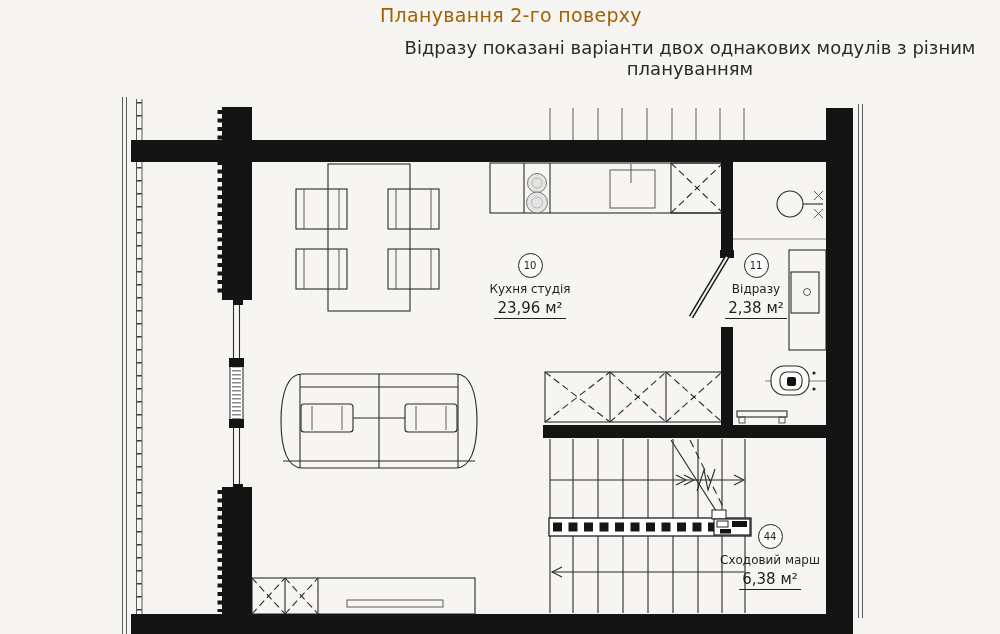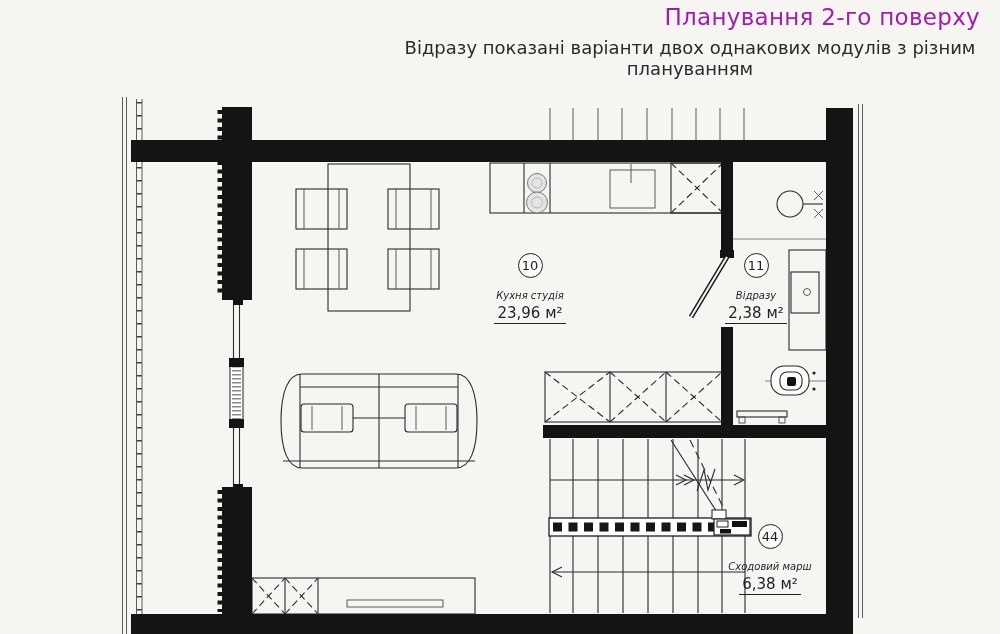--- a/index.html
+++ b/index.html
@@ -2,35 +2,35 @@
 <html><head>
 <meta charset="utf-8">
 <style>
   html,body{margin:0;padding:0;background:#e9e8e6;}
   .page{
     position:relative;width:1000px;height:634px;overflow:hidden;
     background:#f6f5f2;
     font-family:"DejaVu Sans",sans-serif;color:#1d1d1d;
   }
   .title{
-    position:absolute;left:380px;top:4px;width:600px;text-align:right;
-    font-size:23px;font-weight:500;letter-spacing:.3px;color:#a21caf;
+    position:absolute;left:380px;top:4px;width:600px;text-align:left;
+    font-size:19px;font-weight:500;letter-spacing:.3px;color:#a16207;
   }
   .subtitle{
     position:absolute;left:385px;top:37px;width:610px;text-align:center;
     font-size:18px;font-weight:500;color:#2a2a2a;
   }
   .plan-svg{position:absolute;left:0;top:0;}
   .room-label{position:absolute;text-align:center;color:#1f1f1f;line-height:1.15;}
   .badge{
     display:inline-block;width:23px;height:23px;line-height:23px;
-    border:1.6px solid #222;border-radius:50%;font-size:13px;font-weight:500;
+    border:1.6px solid #222;border-radius:50%;font-size:10px;font-weight:500;
     background:rgba(252,252,251,.65);
   }
-  .room-name{margin-top:12px;font-size:10px;font-style:italic;}
+  .room-name{margin-top:5px;font-size:12px;}
   .room-area{margin-top:2px;}
   .room-area span{display:inline-block;border-bottom:1.4px solid #222;padding:0 3px 1px;font-size:15px;}
   
   .w{fill:#141414;stroke:none}
   .ln{stroke:#2b2b2b;stroke-width:1.1;fill:none}
   .lnf{stroke:#2b2b2b;stroke-width:1.1;fill:#fbfbf9}
   .thin{stroke:#4a4a4a;stroke-width:.9;fill:none}
   .faint{stroke:#777;stroke-width:.9;fill:none}
   .dash{stroke-dasharray:7 4}
 </style>

